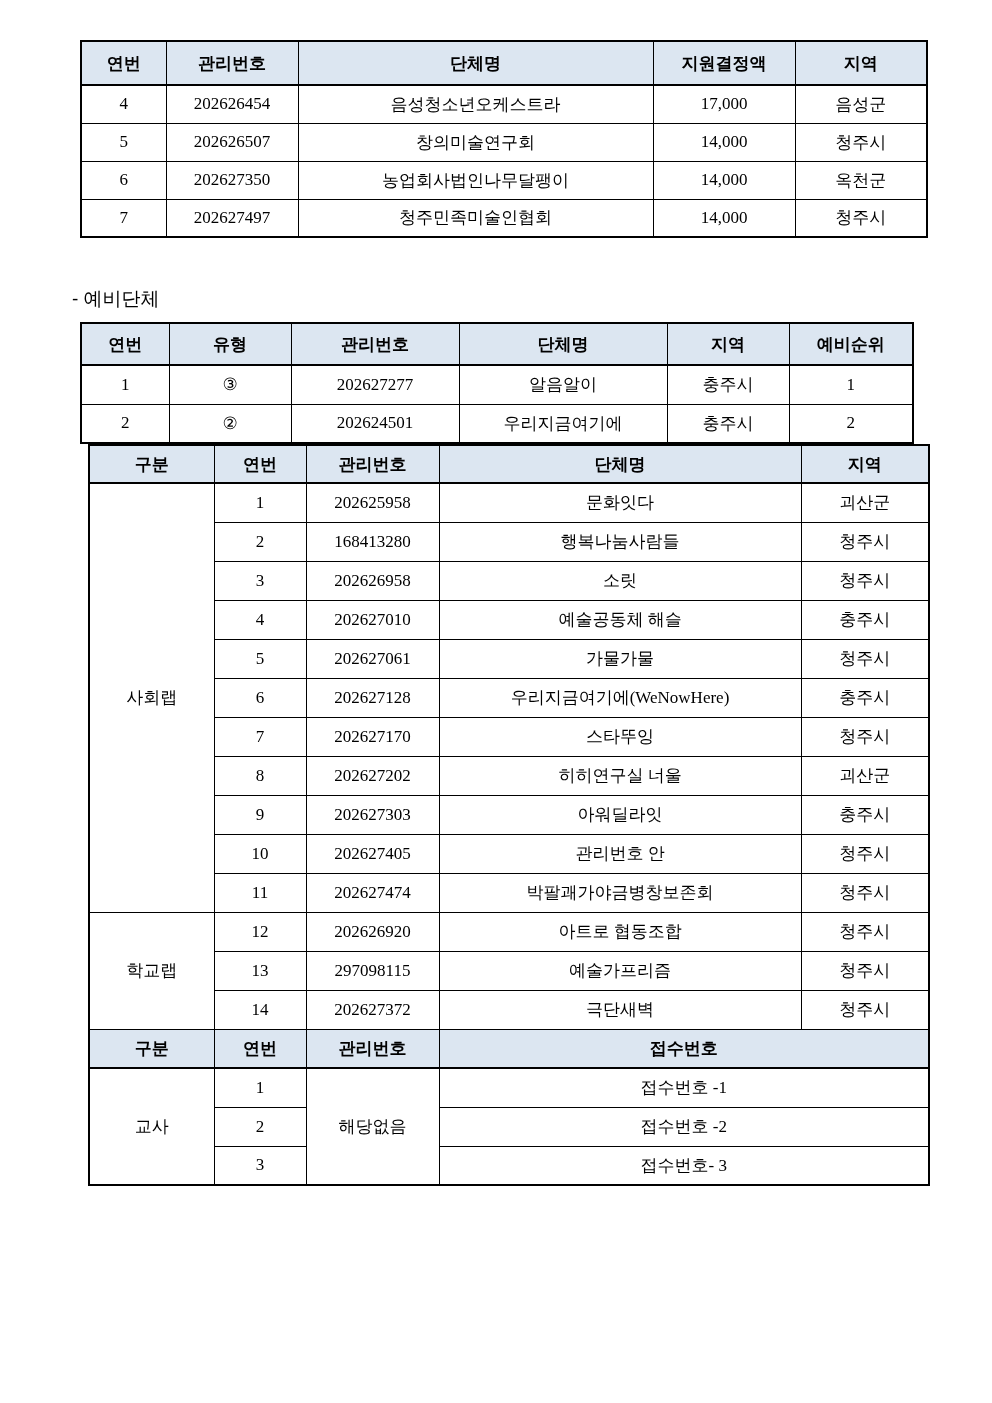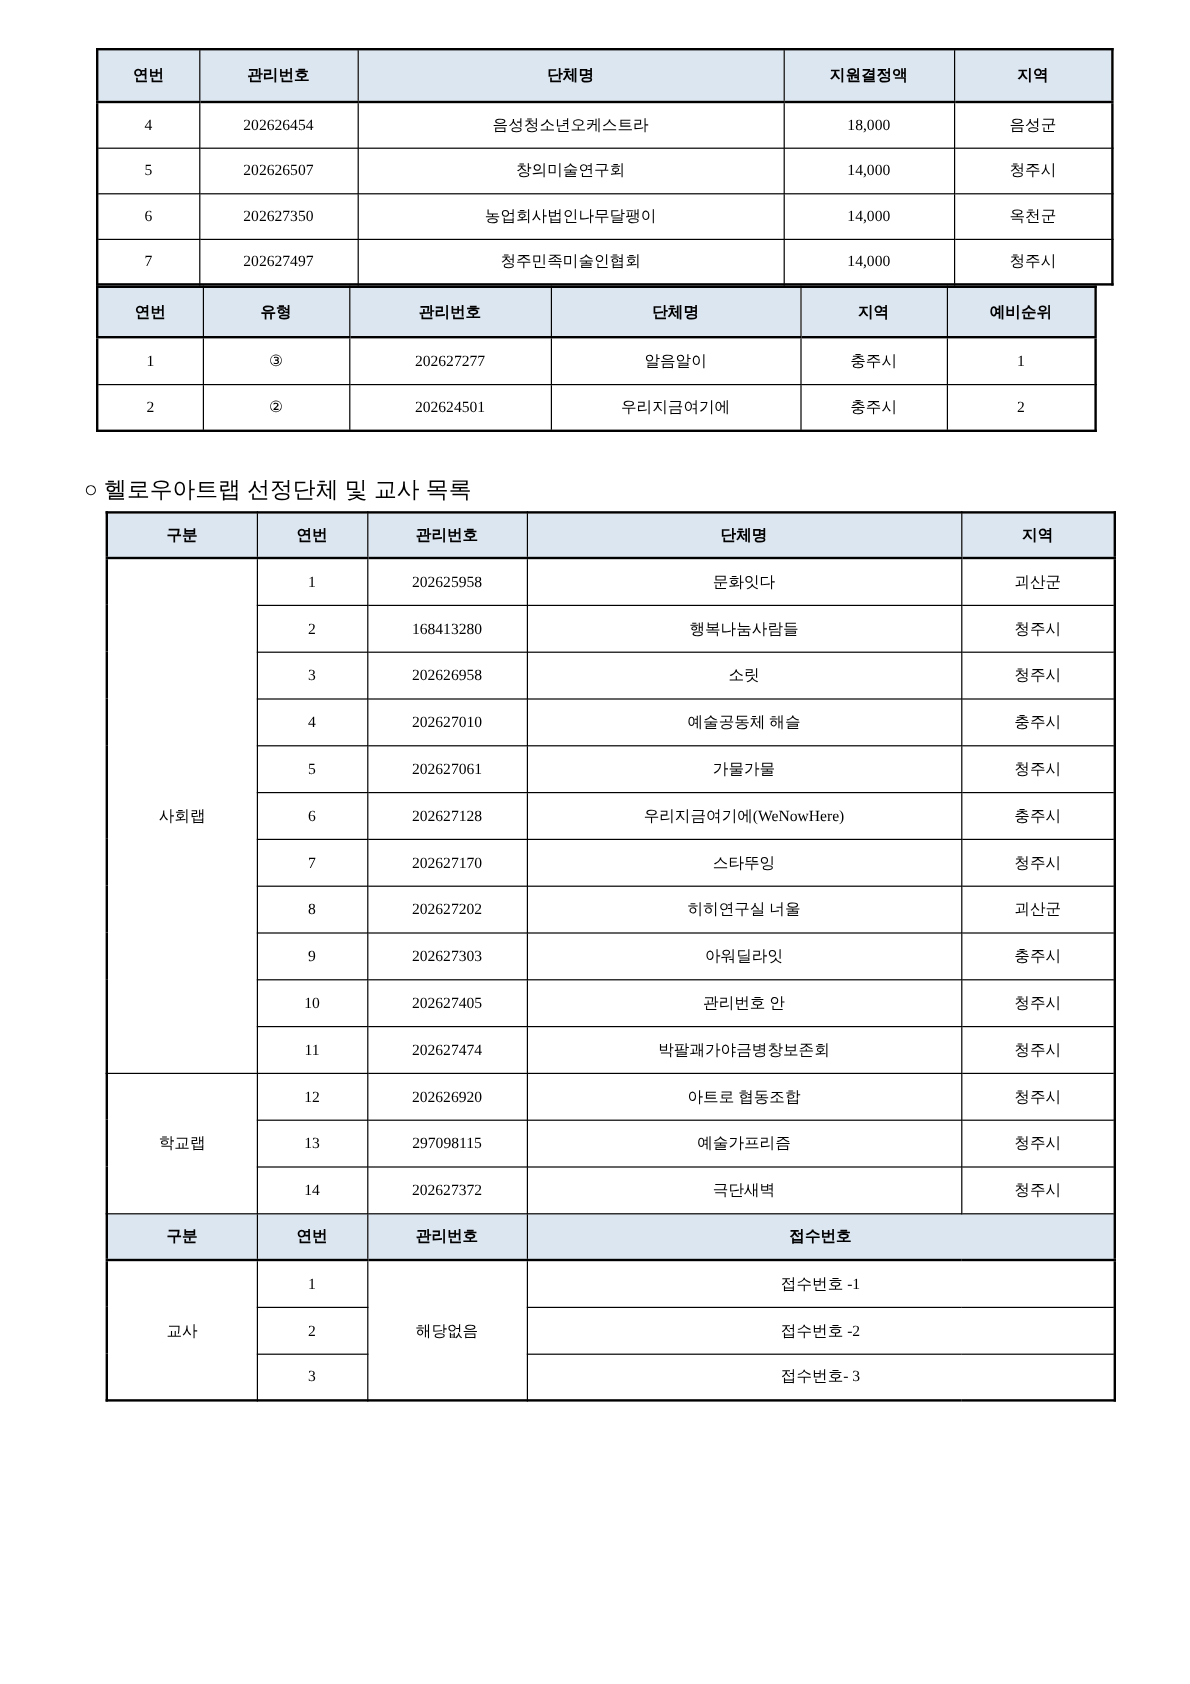--- a/index.html
+++ b/index.html
@@ -9,21 +9,21 @@
     width:992px; height:1403px;
     background:var(--page-bg);
     overflow:hidden;
     font-family:"Liberation Serif","DejaVu Serif",serif;
     color:var(--text);
   }
   .doc-table {
     border-collapse:collapse;
     table-layout:fixed;
     border:2px solid var(--border);
-    font-size:13px;
+    font-size:17px;
     text-align:center;
   }
   .doc-table th, .doc-table td {
     border:1px solid var(--border);
     padding:0 4px;
     text-align:center;
     vertical-align:middle;
     overflow:hidden;
     white-space:nowrap;
   }
@@ -68,21 +68,21 @@
           <th>연번</th>
           <th>관리번호</th>
           <th>단체명</th>
           <th>지원결정액</th>
           <th>지역</th>
         </tr>
         <tr>
           <td>4</td>
           <td>202626454</td>
           <td>음성청소년오케스트라</td>
-          <td>18,000</td>
+          <td>17,000</td>
           <td>음성군</td>
         </tr>
         <tr>
           <td>5</td>
           <td>202626507</td>
           <td>창의미술연구회</td>
           <td>14,000</td>
           <td>청주시</td>
         </tr>
         <tr>
@@ -95,20 +95,21 @@
         <tr>
           <td>7</td>
           <td>202627497</td>
           <td>청주민족미술인협회</td>
           <td>14,000</td>
           <td>청주시</td>
         </tr>
       </tbody>
   </table>
 
+  <div class="section-label reserve-label">- 예비단체</div>
 
   <table class="doc-table t2">
     <colgroup>
       <col style="width:88px">
         <col style="width:122px">
         <col style="width:168px">
         <col style="width:208px">
         <col style="width:122px">
         <col style="width:124px">
     </colgroup>
@@ -133,21 +134,20 @@
           <td>2</td>
           <td>②</td>
           <td>202624501</td>
           <td>우리지금여기에</td>
           <td>충주시</td>
           <td>2</td>
         </tr>
       </tbody>
   </table>
 
-  <div class="section-label hello-label">○ 헬로우아트랩 선정단체 및 교사 목록</div>
 
   <table class="doc-table t3">
     <colgroup>
       <col style="width:125px">
         <col style="width:92px">
         <col style="width:133px">
         <col style="width:362px">
         <col style="width:128px">
     </colgroup>
     <tbody id="t3-body">

